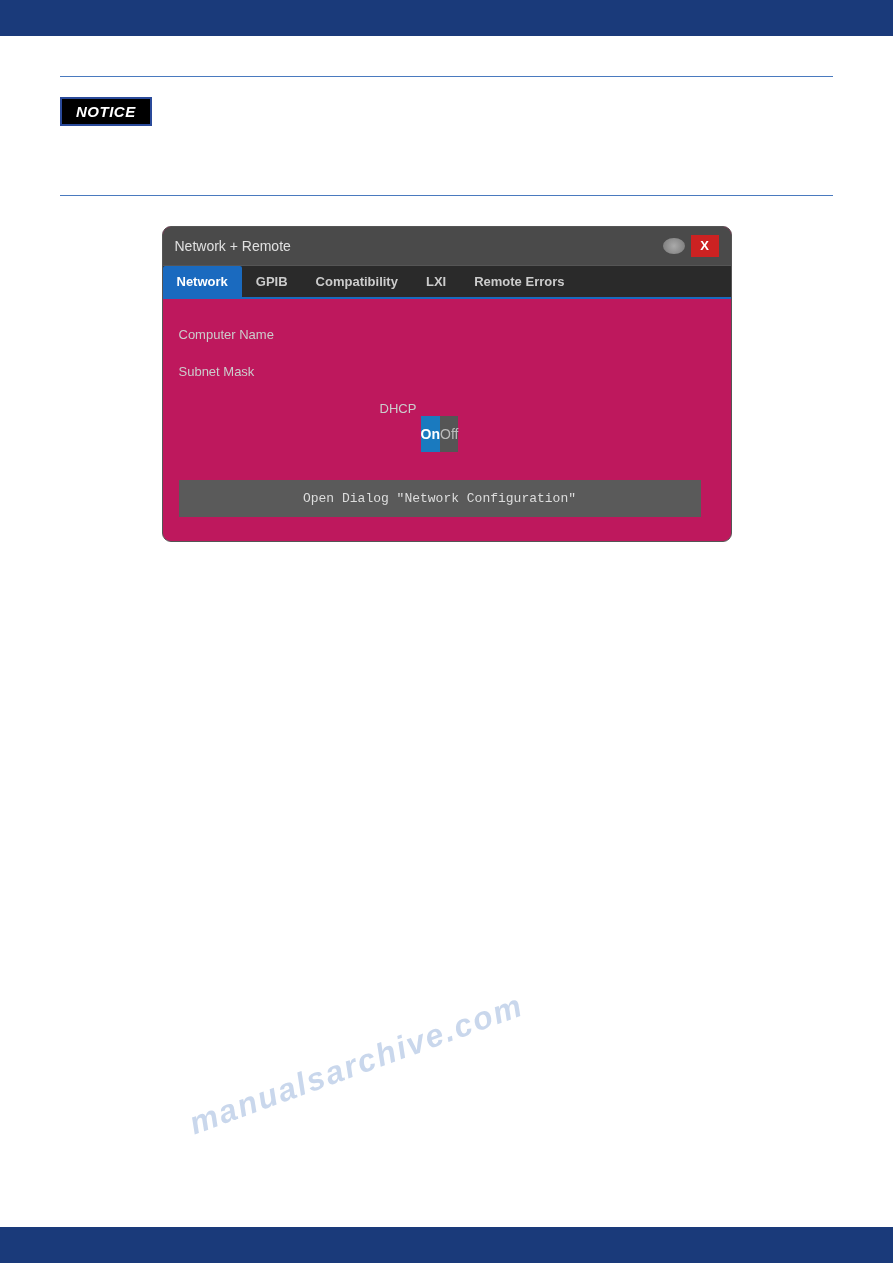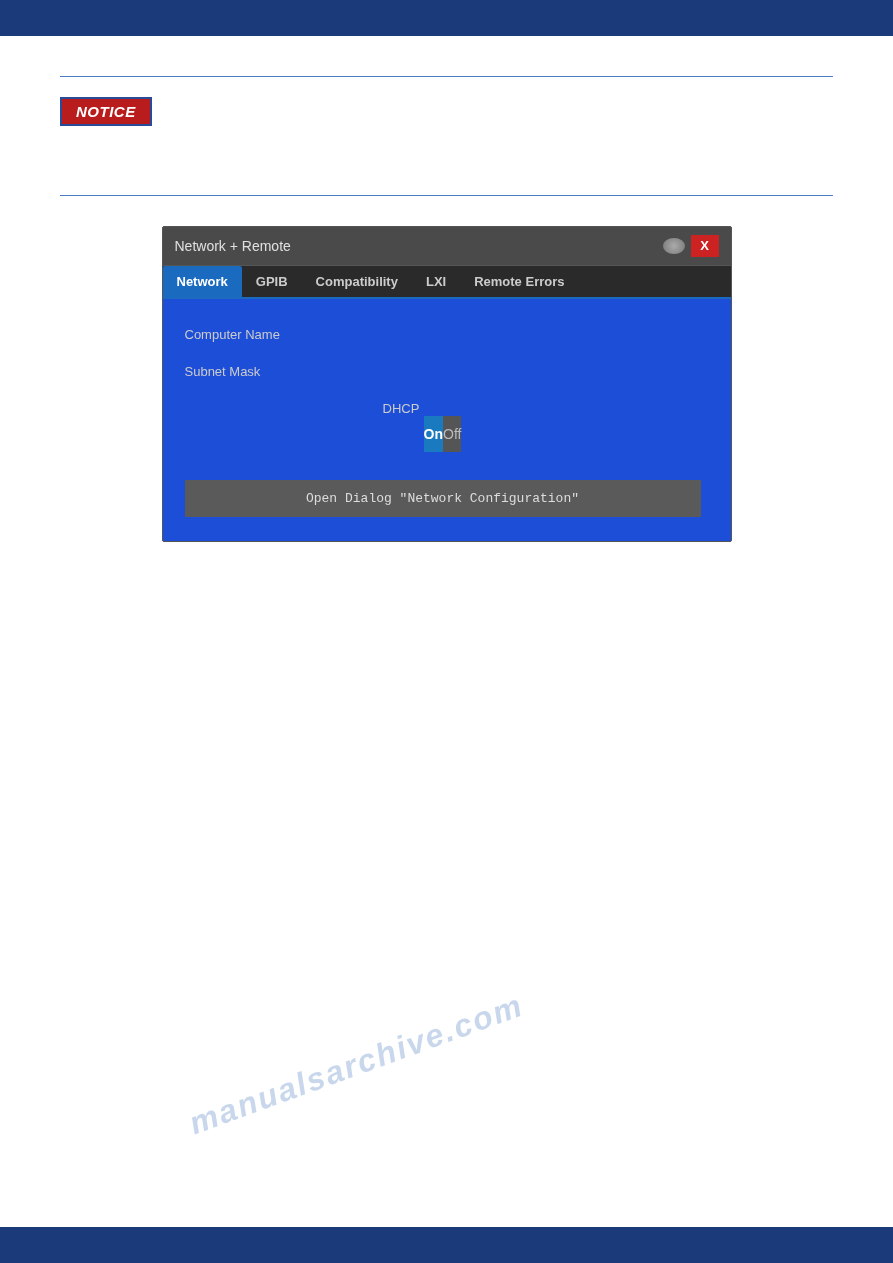--- a/index.html
+++ b/index.html
@@ -45,21 +45,21 @@
     .divider {
       width: 100%;
       height: 1px;
       background: #4a7abf;
       margin-bottom: 20px;
     }
 
     
     .notice-box {
       display: inline-block;
-      background: #b91c1c;
+      background: #000000;
       color: white;
       font-weight: bold;
       font-style: italic;
       font-size: 15px;
       padding: 4px 14px;
       margin-bottom: 18px;
       border: 2px solid #2a4a9a;
       letter-spacing: 0.5px;
     }
 
@@ -74,25 +74,25 @@
     
     .divider2 {
       width: 100%;
       height: 1px;
       background: #4a7abf;
       margin-bottom: 30px;
     }
 
     
     .dialog {
-      background: #1d4ed8;
+      background: #be185d;
       border: 1px solid #555;
       width: 570px;
       margin: 0 auto;
-      border-radius: 2px;
+      border-radius: 9px;
       overflow: hidden;
     }
 
     
     .dialog-titlebar {
       background: #4a4a4a;
       display: flex;
       align-items: center;
       justify-content: space-between;
       padding: 8px 12px;
@@ -152,21 +152,21 @@
       border: none;
     }
 
     .tab.active {
       background: #1a6abf;
       color: white;
     }
 
     
     .dialog-body {
-      padding: 28px 30px 24px 22px;
+      padding: 28px 30px 24px 16px;
     }
 
     .field-row {
       display: flex;
       align-items: center;
       margin-bottom: 22px;
     }
 
     .field-label {
       color: #ccc;

